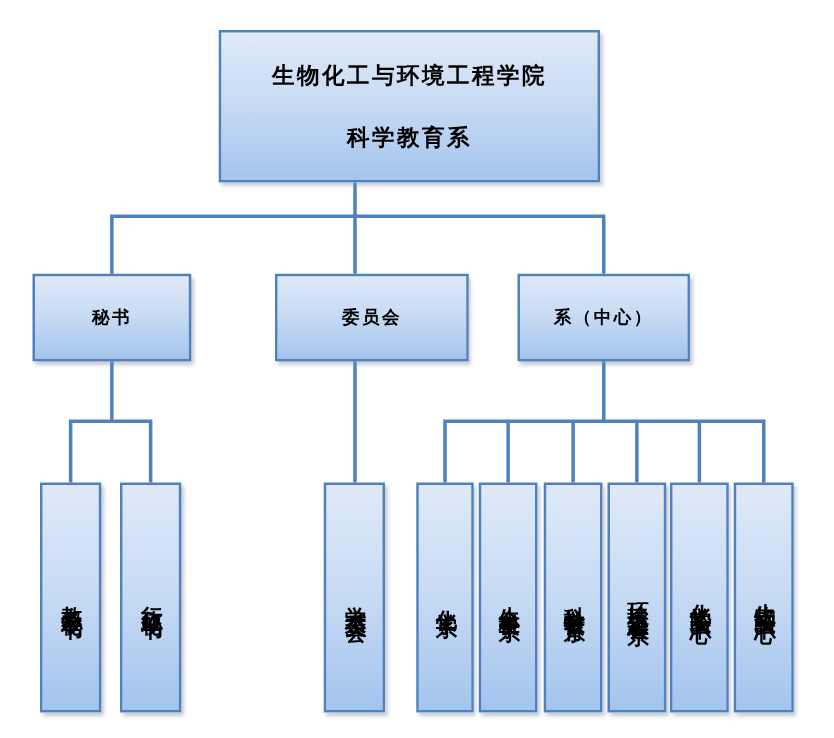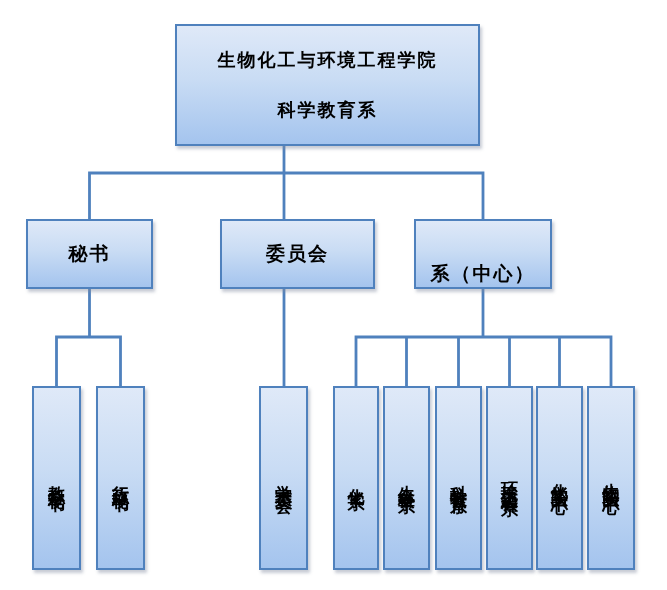--- a/index.html
+++ b/index.html
@@ -47,27 +47,27 @@
     left: 132px; top: 24px; width: 305px; height: 122px;
     flex-direction: column;
     gap: 26px;
     font-size: 18px;
     letter-spacing: 2px;
     text-align: center;
     margin-left: 43px;
   }
   .node-l2 {
     top: 219px; height: 70px;
-    font-size: 19px;
+    font-size: 14px;
     letter-spacing: 2px;
     text-align: center;
   }
   .node-l2-secretary   { left: 26px;  width: 127px; }
   .node-l2-committee   { left: 220px; width: 155px; }
-  .node-l2-departments { left: 414px; width: 138px; align-items: flex-end; }
+  .node-l2-departments { left: 414px; width: 138px; }
   .node-leaf {
     top: 386px; height: 184px;
   }
   .vtext {
     writing-mode: vertical-rl;
     text-orientation: upright;
     letter-spacing: 3px;
     font-size: 17px;
     font-weight: bold;
     line-height: 1;

